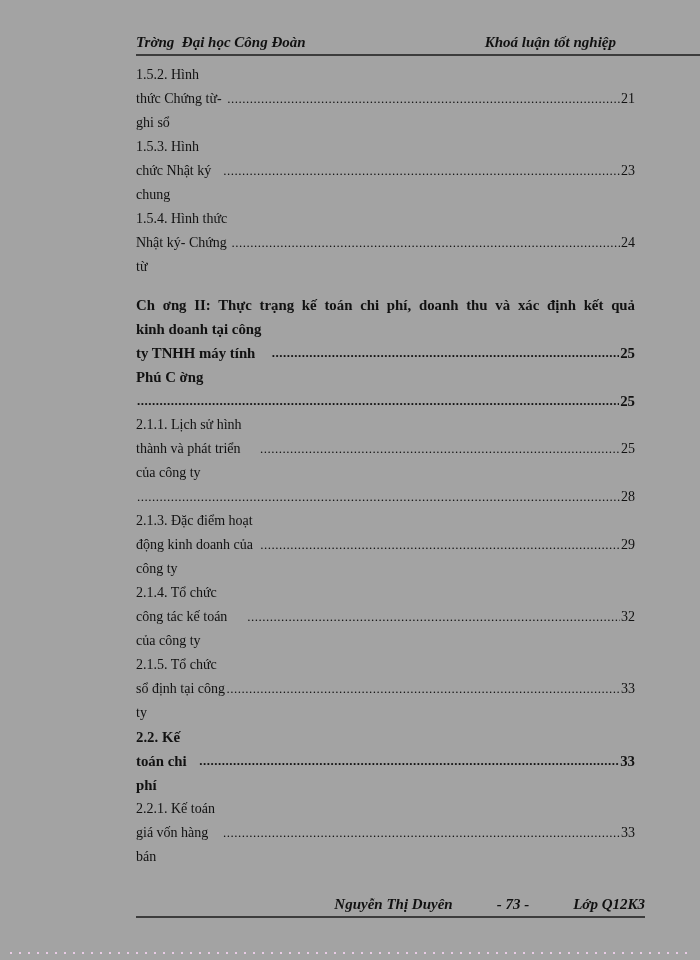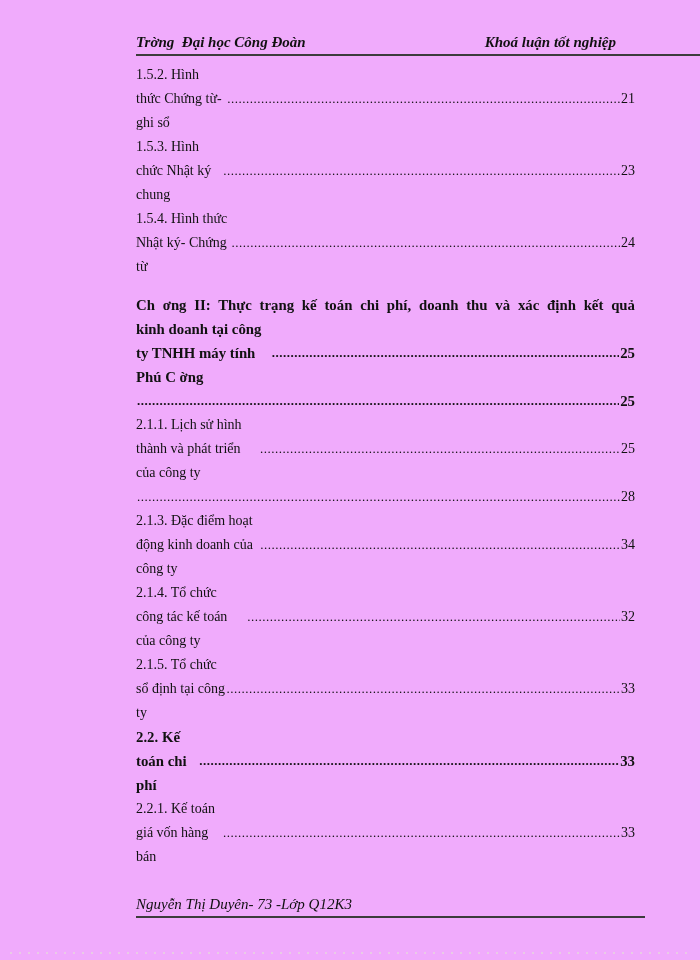--- a/index.html
+++ b/index.html
@@ -1,19 +1,19 @@
 <!DOCTYPE html>
 <html style="--rule-color: #3c3c3c; --dot-color: #e9cbe5;"><head>
 <meta charset="utf-8">
 <style>
   html,body{margin:0;padding:0;background:#fff;}
   .page{
     position:relative;
     width:700px;height:960px;
-    background:#f0abfc;
+    background:#a3a3a3;
     font-family:"Liberation Serif","DejaVu Serif",serif;
     color:#111;
     overflow:hidden;
   }
   
   .doc-header{
     position:absolute;left:136px;top:34px;width:564px;
     display:flex;justify-content:space-between;align-items:flex-end;
     padding-bottom:3px;
     border-bottom:2px solid var(--rule-color,#3c3c3c);
@@ -41,24 +41,24 @@
     flex:1 1 auto;
     overflow:hidden;white-space:nowrap;
     font-size:13px;letter-spacing:0.5px;
     margin:0 1px;
     min-width:8px;
   }
   .toc-page{flex:0 0 auto;}
   
   .doc-footer{
     position:absolute;left:136px;top:896px;width:509px;
-    display:flex;justify-content:flex-start;align-items:flex-end;
+    display:flex;justify-content:flex-end;align-items:flex-end;
     padding-bottom:3px;
     border-bottom:2px solid var(--rule-color,#3c3c3c);
-    font-style:italic;font-weight:400;font-size:15px;
+    font-style:italic;font-weight:700;font-size:15px;gap:44px;
   }
   .doc-footer span{white-space:pre;}
   
   .page-break-line{
     position:absolute;left:10px;top:952px;width:680px;height:2px;
     background-image:repeating-linear-gradient(90deg,
       var(--dot-color,#e9cbe5) 0px, var(--dot-color,#e9cbe5) 2px,
       transparent 2px, transparent 9px);
   }
 </style>
@@ -114,21 +114,21 @@
     </div>
 
     <div class="toc-row">
       <span class="leader">............................................................................................................................................................................................................................</span>
       <span class="toc-page">28</span>
     </div>
 
     <div class="toc-row">
       <span class="toc-text">2.1.3. Đặc điểm hoạt động kinh doanh của công ty</span>
       <span class="leader">............................................................................................................................................................................................................................</span>
-      <span class="toc-page">34</span>
+      <span class="toc-page">29</span>
     </div>
 
     <div class="toc-row">
       <span class="toc-text">2.1.4. Tổ chức công tác kế toán của công ty</span>
       <span class="leader">............................................................................................................................................................................................................................</span>
       <span class="toc-page">32</span>
     </div>
 
     <div class="toc-row">
       <span class="toc-text">2.1.5. Tổ chức sổ định tại công ty</span>

